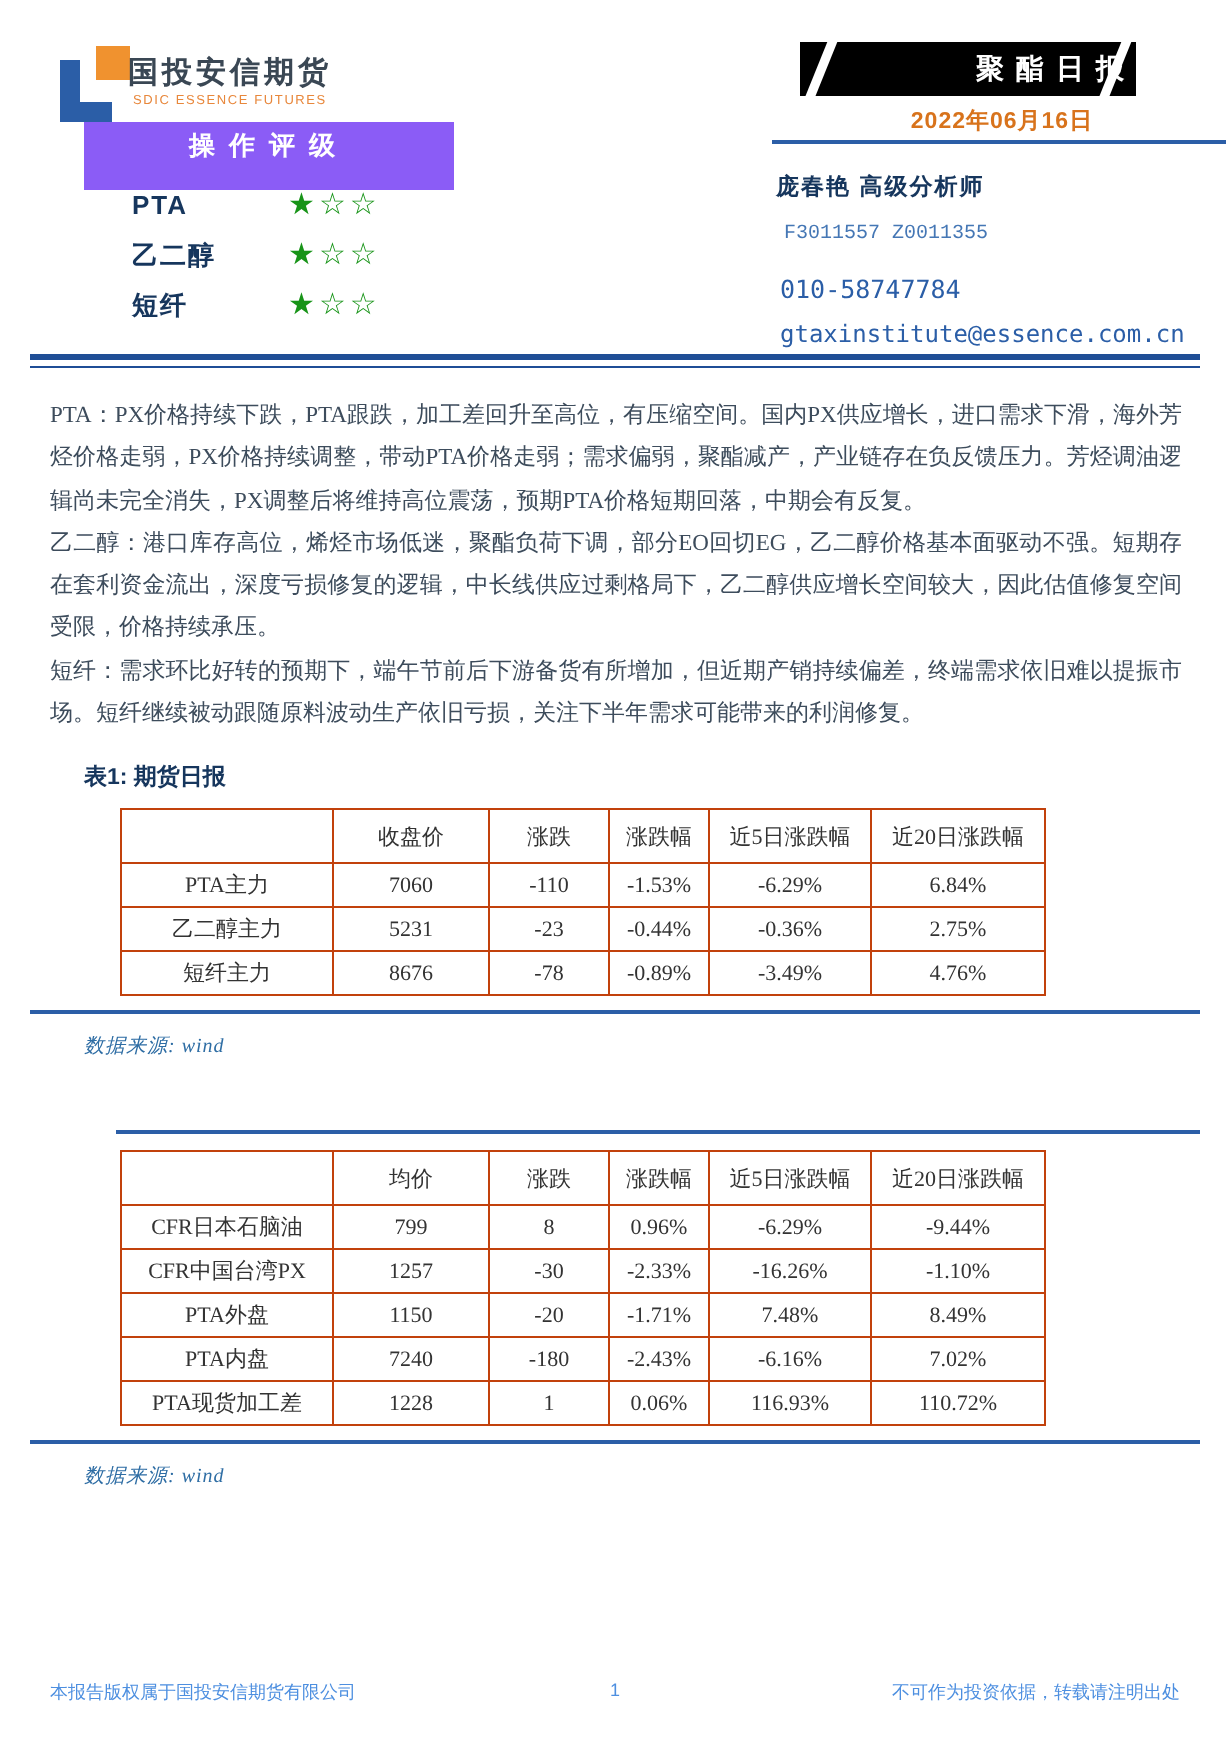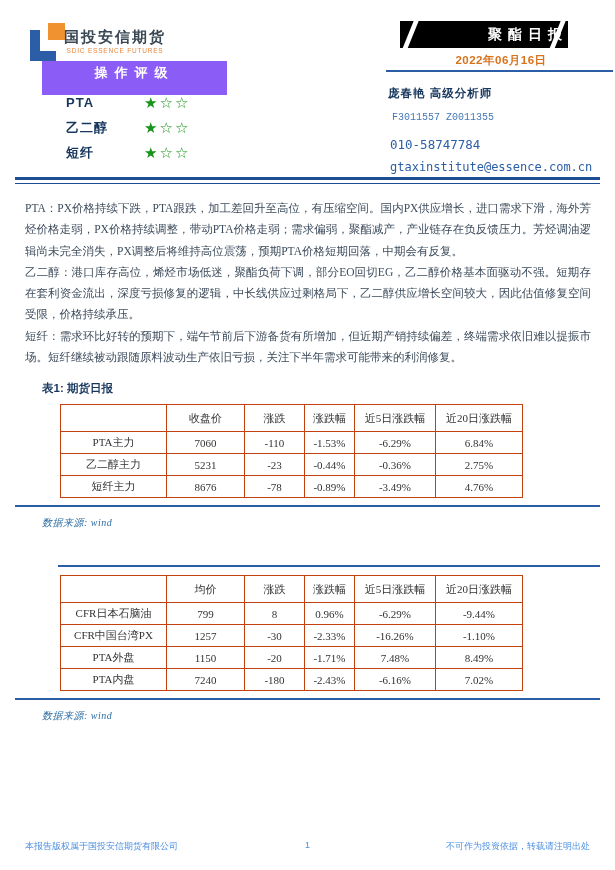--- a/index.html
+++ b/index.html
@@ -241,20 +241,28 @@
             <td>8.49%</td>
           </tr>
           <tr>
             <td>PTA内盘</td>
             <td>7240</td>
             <td>-180</td>
             <td>-2.43%</td>
             <td>-6.16%</td>
             <td>7.02%</td>
           </tr>
+          <tr>
+            <td>PTA现货加工差</td>
+            <td>1228</td>
+            <td>1</td>
+            <td>0.06%</td>
+            <td>116.93%</td>
+            <td>110.72%</td>
+          </tr>
         </tbody>
       </table>
       <div class="blue-rule"></div>
       <div class="source">数据来源: wind</div>
     </div>
   </div>
 
   <div class="footer">
     <span class="footer-left">本报告版权属于国投安信期货有限公司</span>
     <span class="footer-page">1</span>

